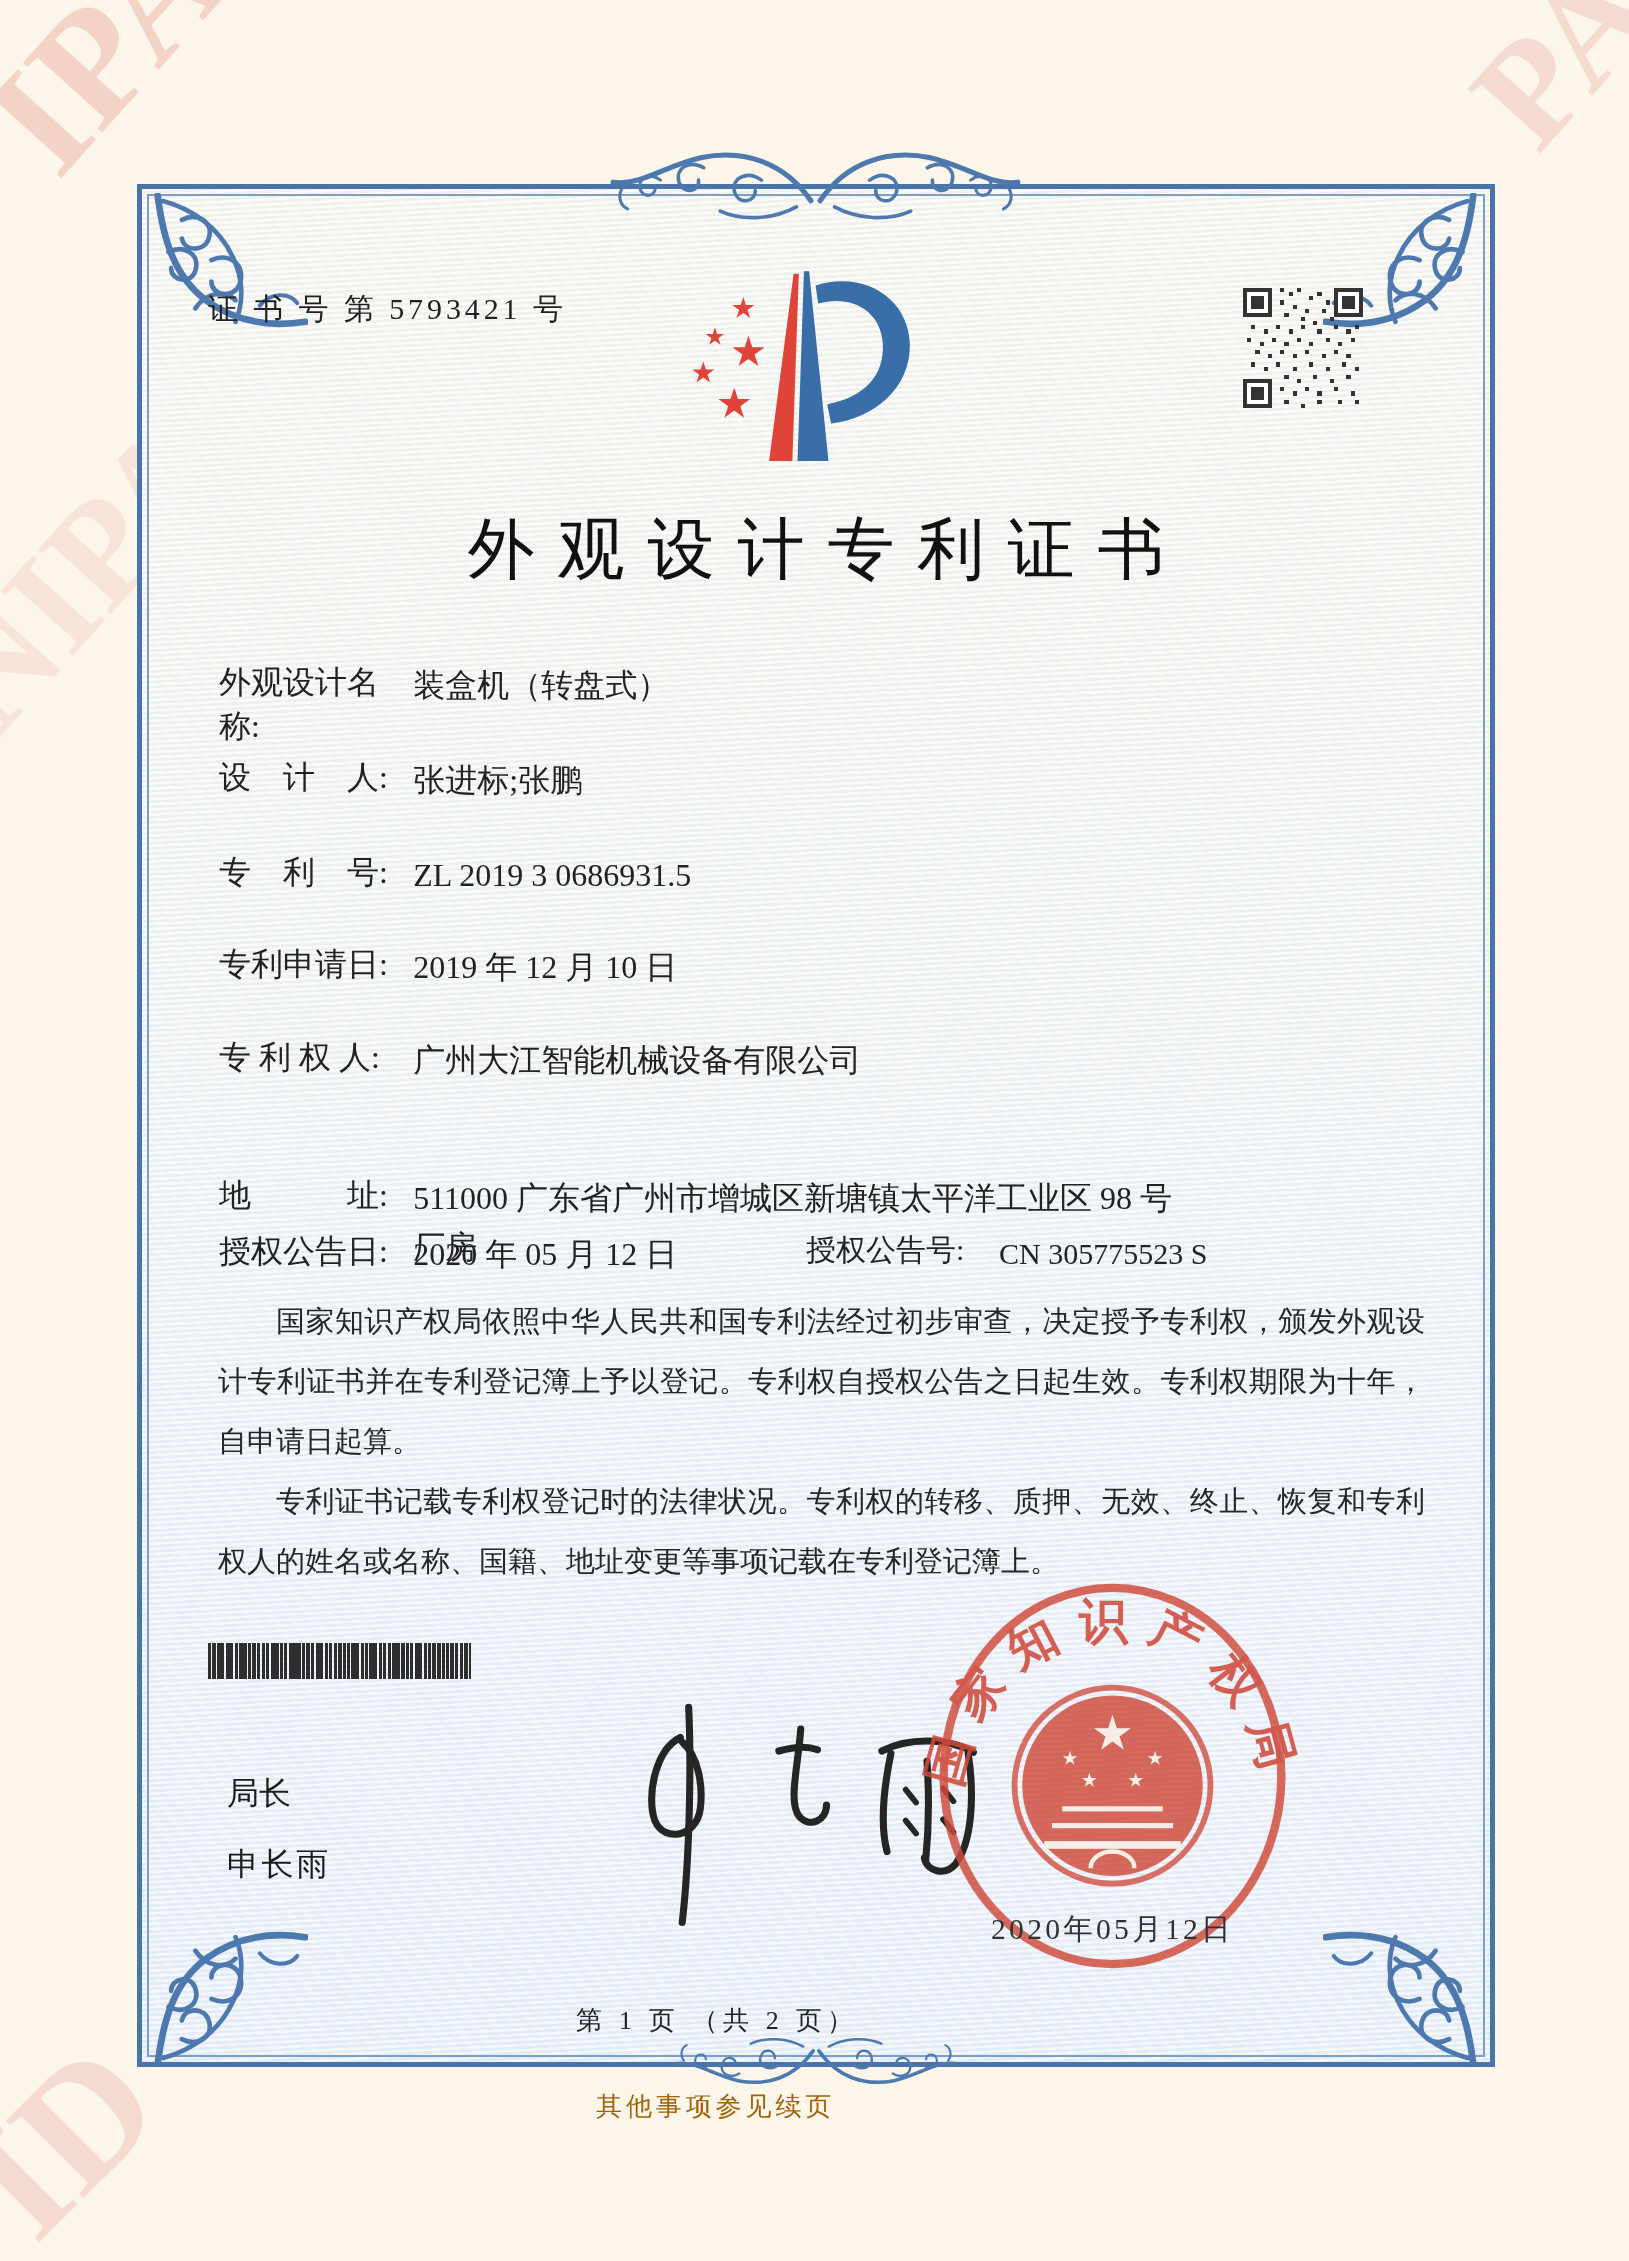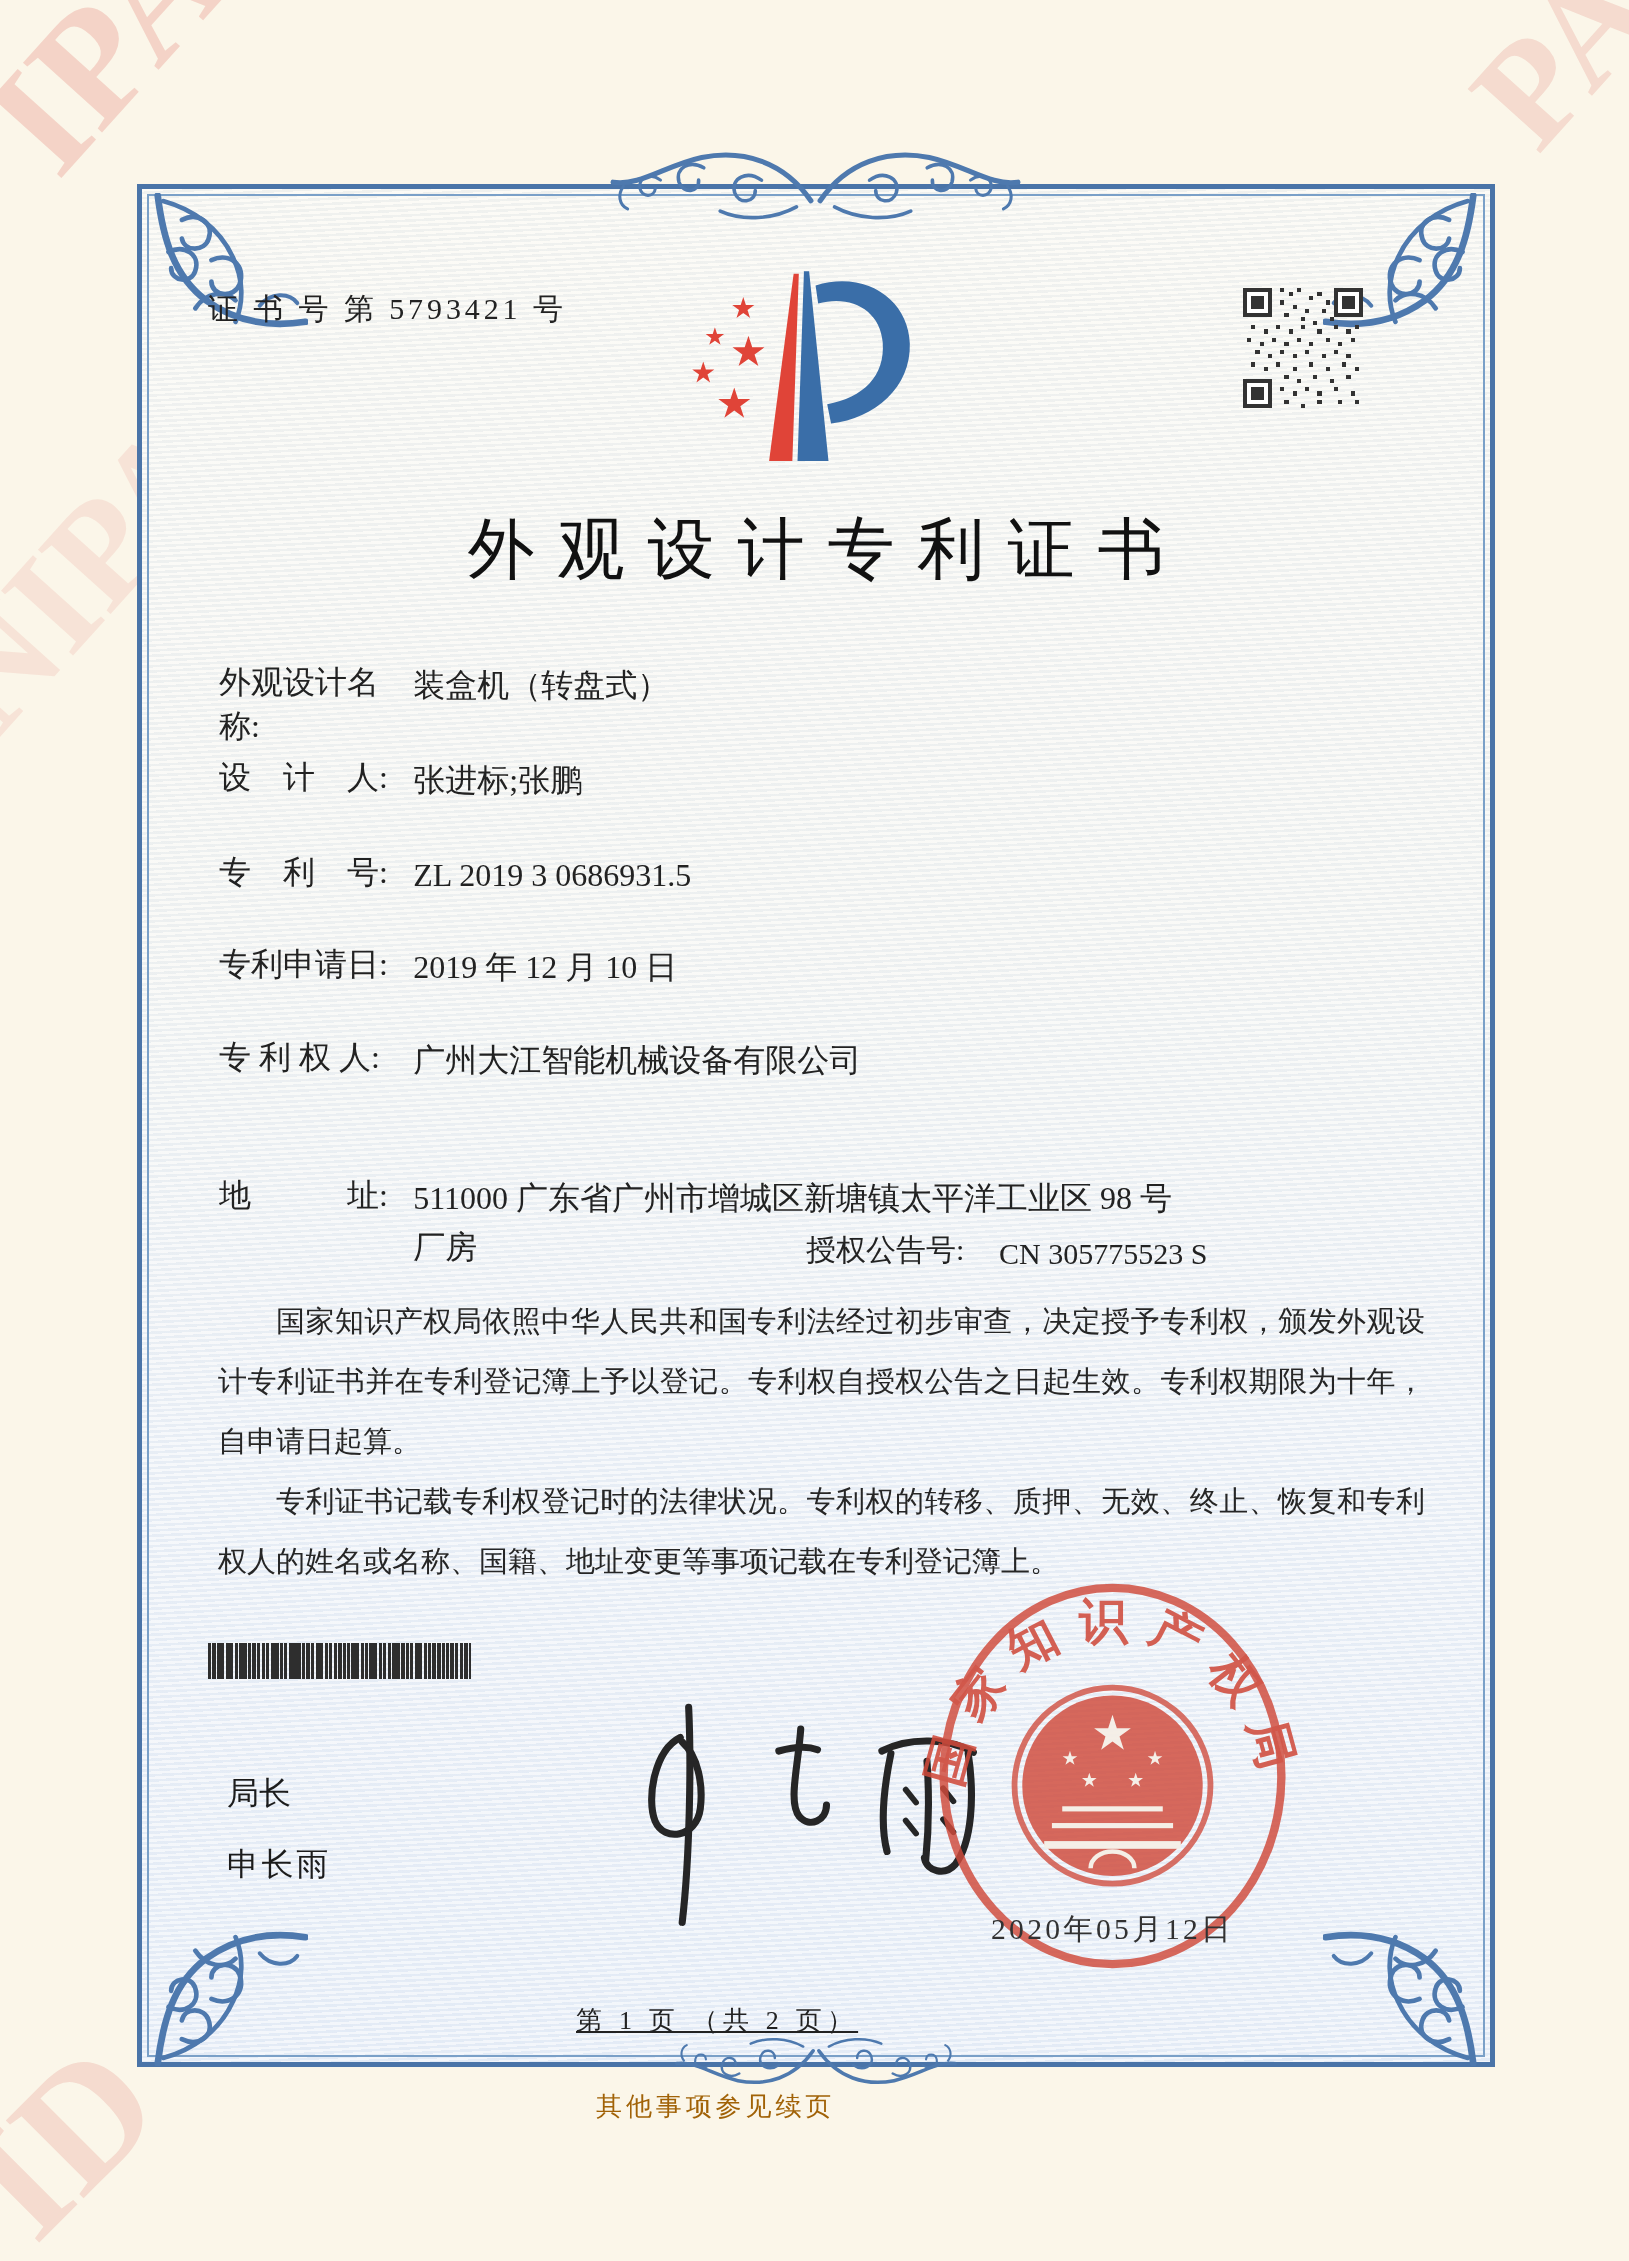--- a/index.html
+++ b/index.html
@@ -63,21 +63,21 @@
       repeating-linear-gradient(90deg,#2e2e2e 0 1.9px,transparent 1.9px 11px);
   }
 
   .signer-title{position:absolute;left:227px;top:1772px;font-size:32px;color:#1c1c1c;}
   .signer-name{position:absolute;left:227px;top:1843px;font-size:32px;color:#1c1c1c;letter-spacing:2.6px;}
 
   .sig{position:absolute;left:574px;top:1689px;}
 
   .seal{position:absolute;left:919px;top:1573px;opacity:.92;}
 
-  .page-info{position:absolute;left:576px;top:2003px;font-size:26px;letter-spacing:5.2px;color:#222;text-decoration:underline;}
+  .page-info{position:absolute;left:576px;top:2003px;font-size:26px;letter-spacing:5.2px;color:#222;}
   .footer-note{position:absolute;left:596px;top:2089px;font-size:26px;letter-spacing:3.9px;color:#a16207;}
 
   .qr{position:absolute;left:1243px;top:288px;}
   .logo{position:absolute;left:671px;top:257px;}
 </style>
 </head>
 <body>
 
 <div class="page">
 
@@ -199,20 +199,24 @@
     </div>
     <div class="field" style="top:1036px">
       <span class="lab">专 利 权 人:</span>
       <span class="val">广州大江智能机械设备有限公司</span>
     </div>
     <div class="field addr" style="top:1174px">
       <span class="lab">地　　　址:</span>
       <span class="val">511000 广东省广州市增城区新塘镇太平洋工业区 98 号厂房</span>
     </div>
 
+    <div class="field" style="top:1230px">
+      <span class="lab">授权公告日:</span>
+      <span class="val">2020 年 05 月 12 日</span>
+    </div>
     <div class="grant2" style="top:1230px">
       <span class="lab">授权公告号:</span>
       <span class="val">CN 305775523 S</span>
     </div>
 
     <div class="paras">
       <p>国家知识产权局依照中华人民共和国专利法经过初步审查，决定授予专利权，颁发外观设计专利证书并在专利登记簿上予以登记。专利权自授权公告之日起生效。专利权期限为十年，自申请日起算。</p>
       <p>专利证书记载专利权登记时的法律状况。专利权的转移、质押、无效、终止、恢复和专利权人的姓名或名称、国籍、地址变更等事项记载在专利登记簿上。</p>
     </div>
 

